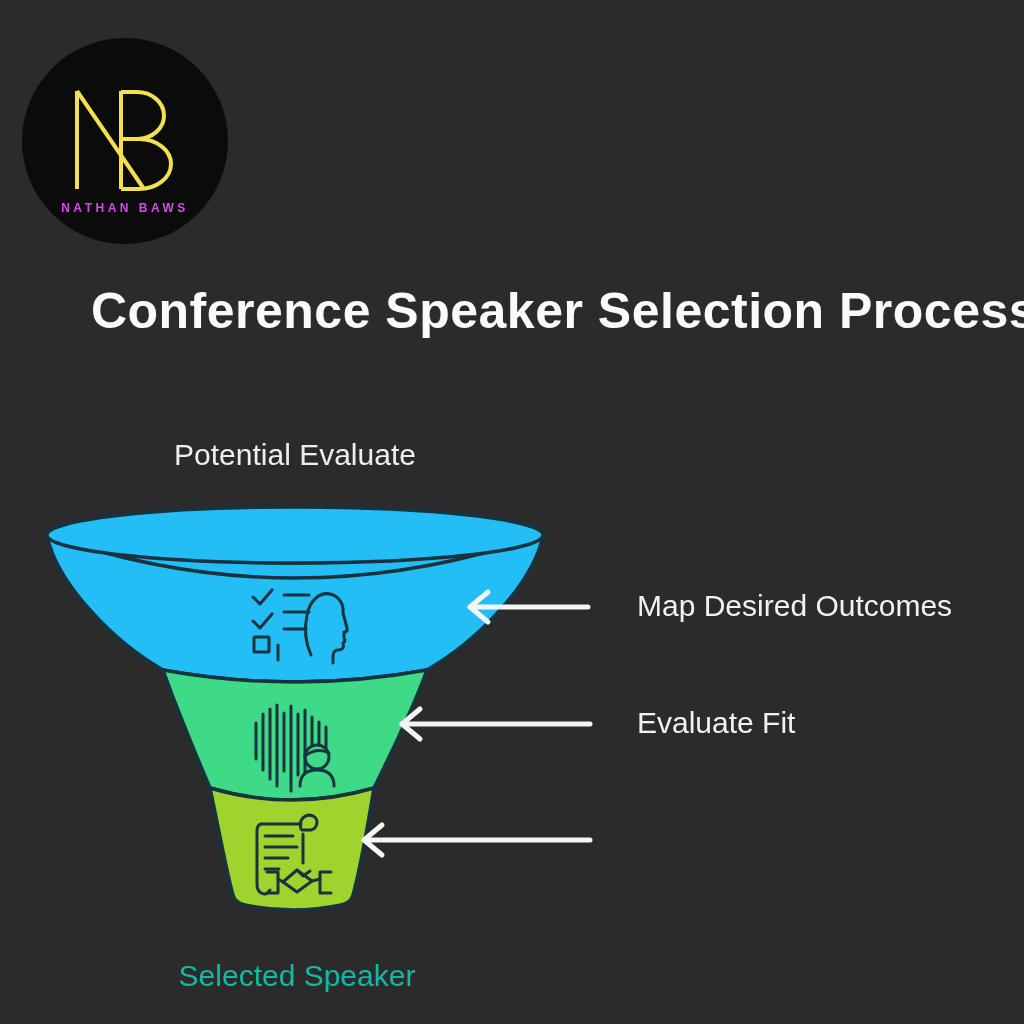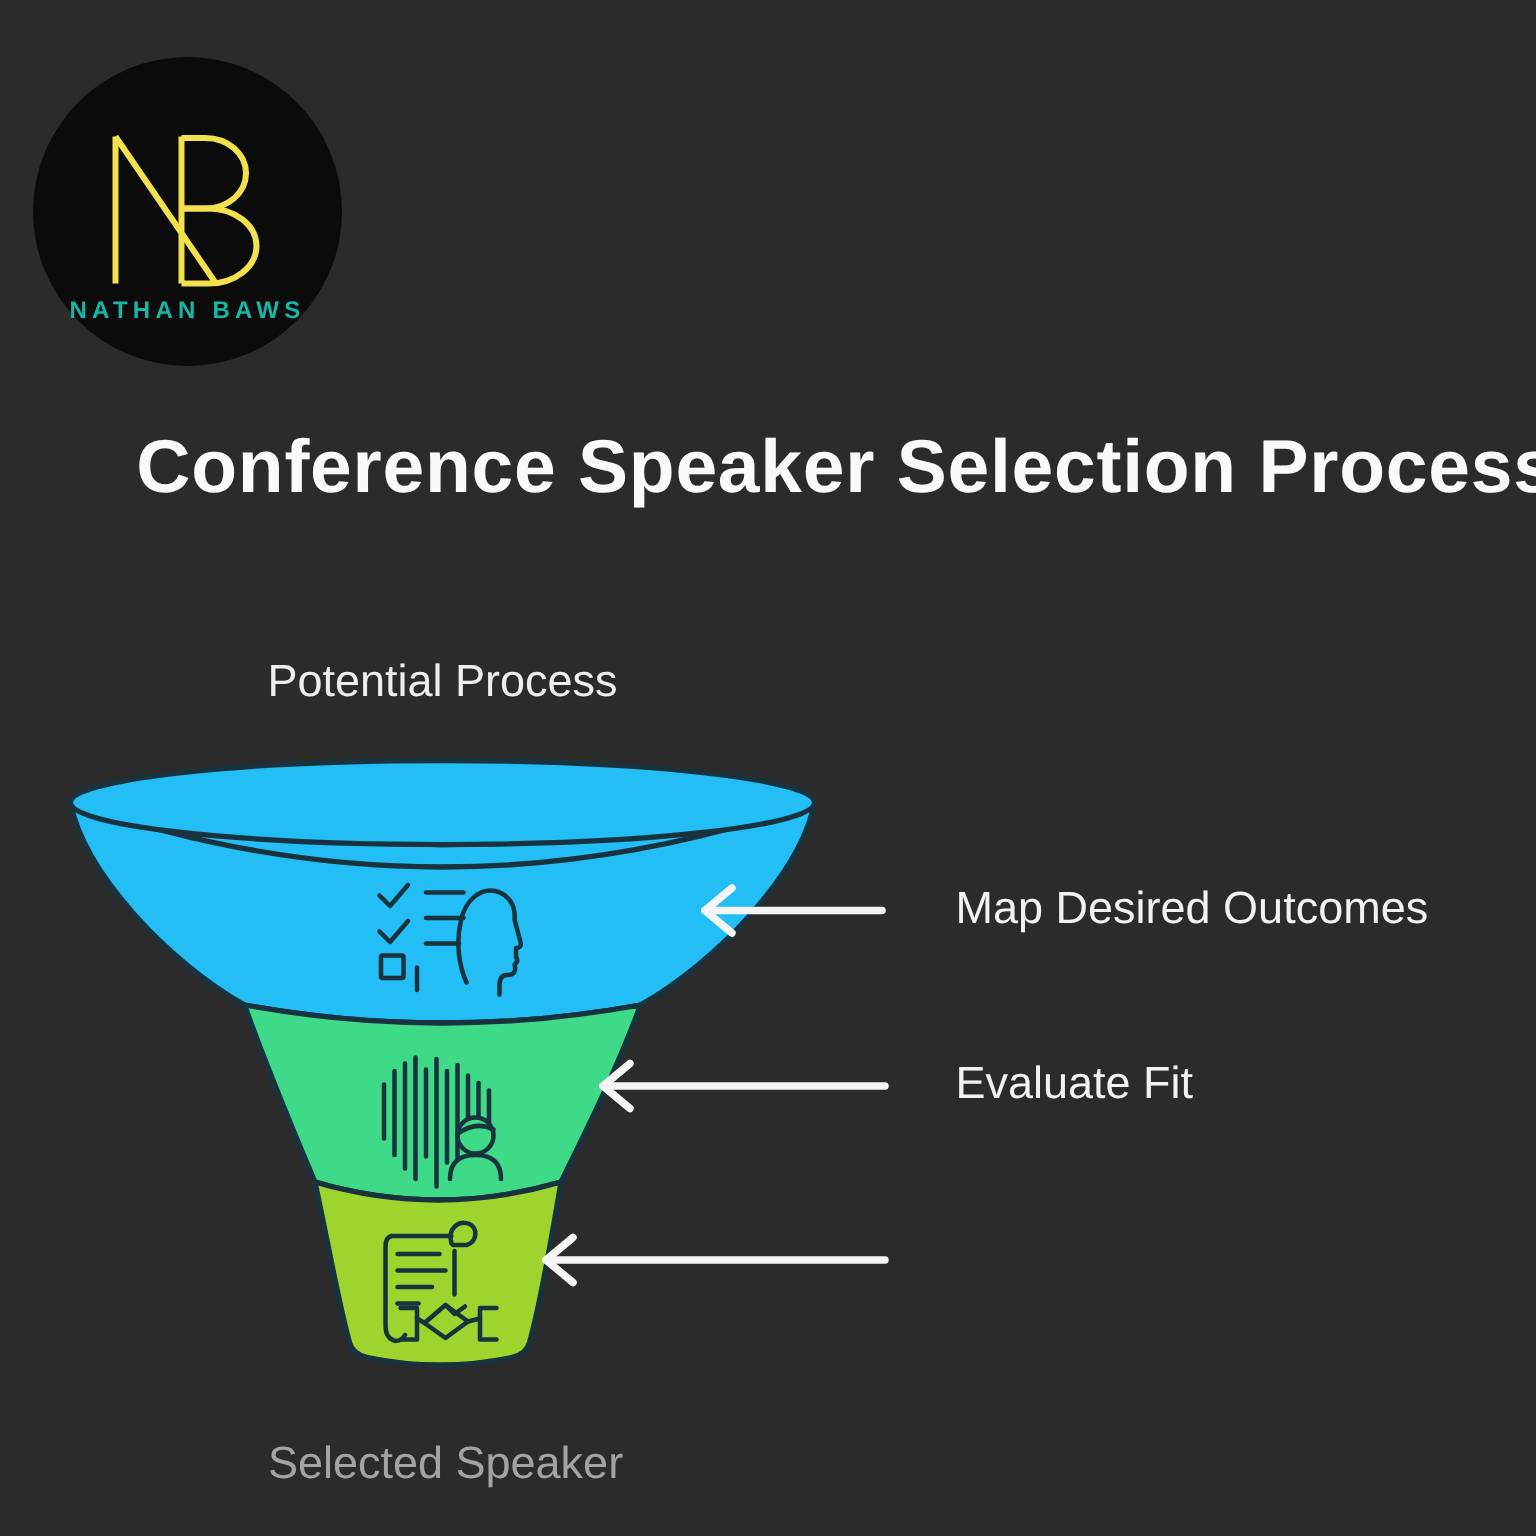--- a/index.html
+++ b/index.html
@@ -3,27 +3,27 @@
 <meta charset="utf-8">
 <style>
   html,body{margin:0;padding:0;background:#2b2b2b;}
   .canvas{position:relative;width:1024px;height:1024px;background:#2b2b2b;overflow:hidden;
           font-family:"Liberation Sans","DejaVu Sans",sans-serif;}
   svg{position:absolute;left:0;top:0;}
   .txt{position:absolute;color:#f1f1f1;white-space:nowrap;line-height:1;}
   .title{left:564px;top:311px;transform:translate(-50%,-50%);
          font-size:50px;font-weight:700;color:#fafafa;letter-spacing:.5px;}
   .top-label{left:295px;top:455px;transform:translate(-50%,-50%);font-size:30px;color:#eeeeee;}
-  .bottom-label{left:297px;top:976px;transform:translate(-50%,-50%);font-size:30px;color:#a3a3a3;}
+  .bottom-label{left:297px;top:976px;transform:translate(-50%,-50%);font-size:30px;color:#14b8a6;}
   .stage-label{left:637px;transform:translateY(-50%);font-size:30px;color:#f2f2f2;}
   .stage-label.s0{top:606px;}
   .stage-label.s1{top:723px;}
   .stage-label.s2{top:840px;}
   .brand-text{left:125px;top:208px;transform:translate(-50%,-50%);
-              font-size:16px;font-weight:700;letter-spacing:3.5px;color:#14b8a6;}
+              font-size:12px;font-weight:700;letter-spacing:3.5px;color:#d946ef;}
 </style>
 </head>
 <body>
 
 <div class="canvas">
 
   <svg width="1024" height="1024" viewBox="0 0 1024 1024">
 
     <g>
       <circle cx="125" cy="141" r="103" fill="#0b0b0b"></circle>
@@ -100,17 +100,17 @@
       </g>
       <g>
         <path d="M364,840 H590"></path>
         <path d="M382,825 L364,840 L382,855"></path>
       </g>
     </g>
   </svg>
 
   <div class="txt brand-text">NATHAN BAWS</div>
   <div class="txt title">Conference Speaker Selection Process</div>
-  <div class="txt top-label">Potential Process</div>
+  <div class="txt top-label">Potential Evaluate</div>
   <div class="txt stage-label s0">Map Desired Outcomes</div>
   <div class="txt stage-label s1">Evaluate Fit</div>
   <div class="txt bottom-label">Selected Speaker</div>
 </div>
 
 </body></html>

